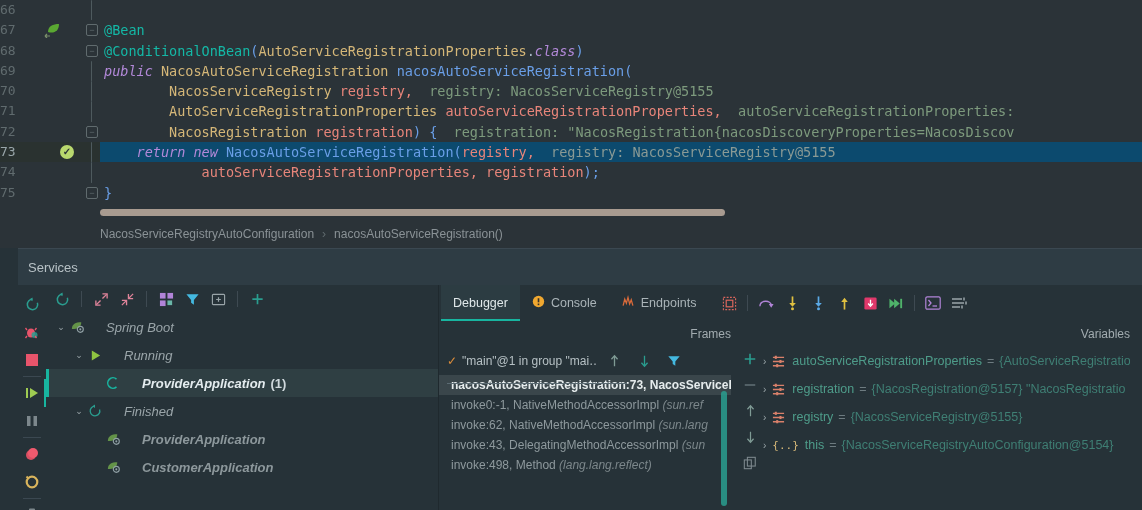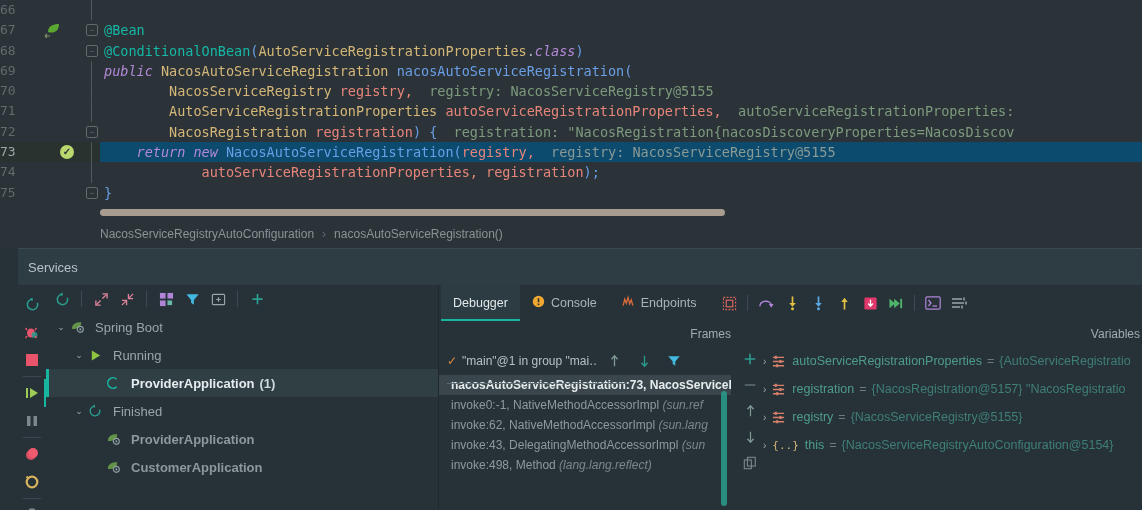--- a/index.html
+++ b/index.html
@@ -136,21 +136,21 @@
     font-size: 13px; color: #9aa5a9; position: relative;
     font-family: "Liberation Sans", sans-serif;
   }
   .tree-row.selected { background: #2f3f43; }
   .tree-row.selected::before {
     content: ""; position: absolute; left: 0; top: 0; width: 3px; height: 100%;
     background: #18b5a0;
   }
   .tw { width: 14px; text-align: center; color: #9aa5a9; font-size: 9px; flex: 0 0 14px; }
   .tree-ico { width: 18px; display: flex; align-items: center; justify-content: center; flex: 0 0 18px; }
-  .tree-lbl { margin-left: 9px; }
+  .tree-lbl { margin-left: 20px; font-style: italic; }
   .tree-lbl.bold { font-weight: bold; color: #e4ecef; }
   .tree-lbl.gray-bold { font-weight: bold; color: #8d989c; }
   .tree-count { color: #cfd8dc; margin-left: 5px; font-weight: bold; }
 
   
   #debugpanel {
     position: absolute; left: 438px; top: 285px; width: 704px; height: 225px;
     background: #263238; border-left: 1px solid #1f292e;
   }
   #dbg-tabs {
@@ -168,21 +168,21 @@
     background: #18b5a0;
   }
   .dbg-sep { width: 1px; height: 16px; background: #3e4a52; margin: 0 5px; }
   .dbg-ico-btn { width: 26px; height: 26px; display: flex; align-items: center; justify-content: center; }
 
   
   #frames-col {
     position: absolute; left: 0; top: 36px; width: 292px; height: 189px;
   }
   #vars-col {
-    position: absolute; left: 300px; top: 36px; right: 2px; height: 189px;
+    position: absolute; left: 300px; top: 36px; right: 12px; height: 189px;
   }
   .col-title {
     height: 26px; line-height: 26px; font-size: 12px; color: #a2acb0; padding-left: 10px;
     font-family: "Liberation Sans", sans-serif;
     text-align: right;
   }
   #frames-toolrow {
     height: 28px; display: flex; align-items: center; gap: 4px; padding-left: 8px;
     font-size: 12px; color: #b6c0c4;
     font-family: "Liberation Sans", sans-serif;

